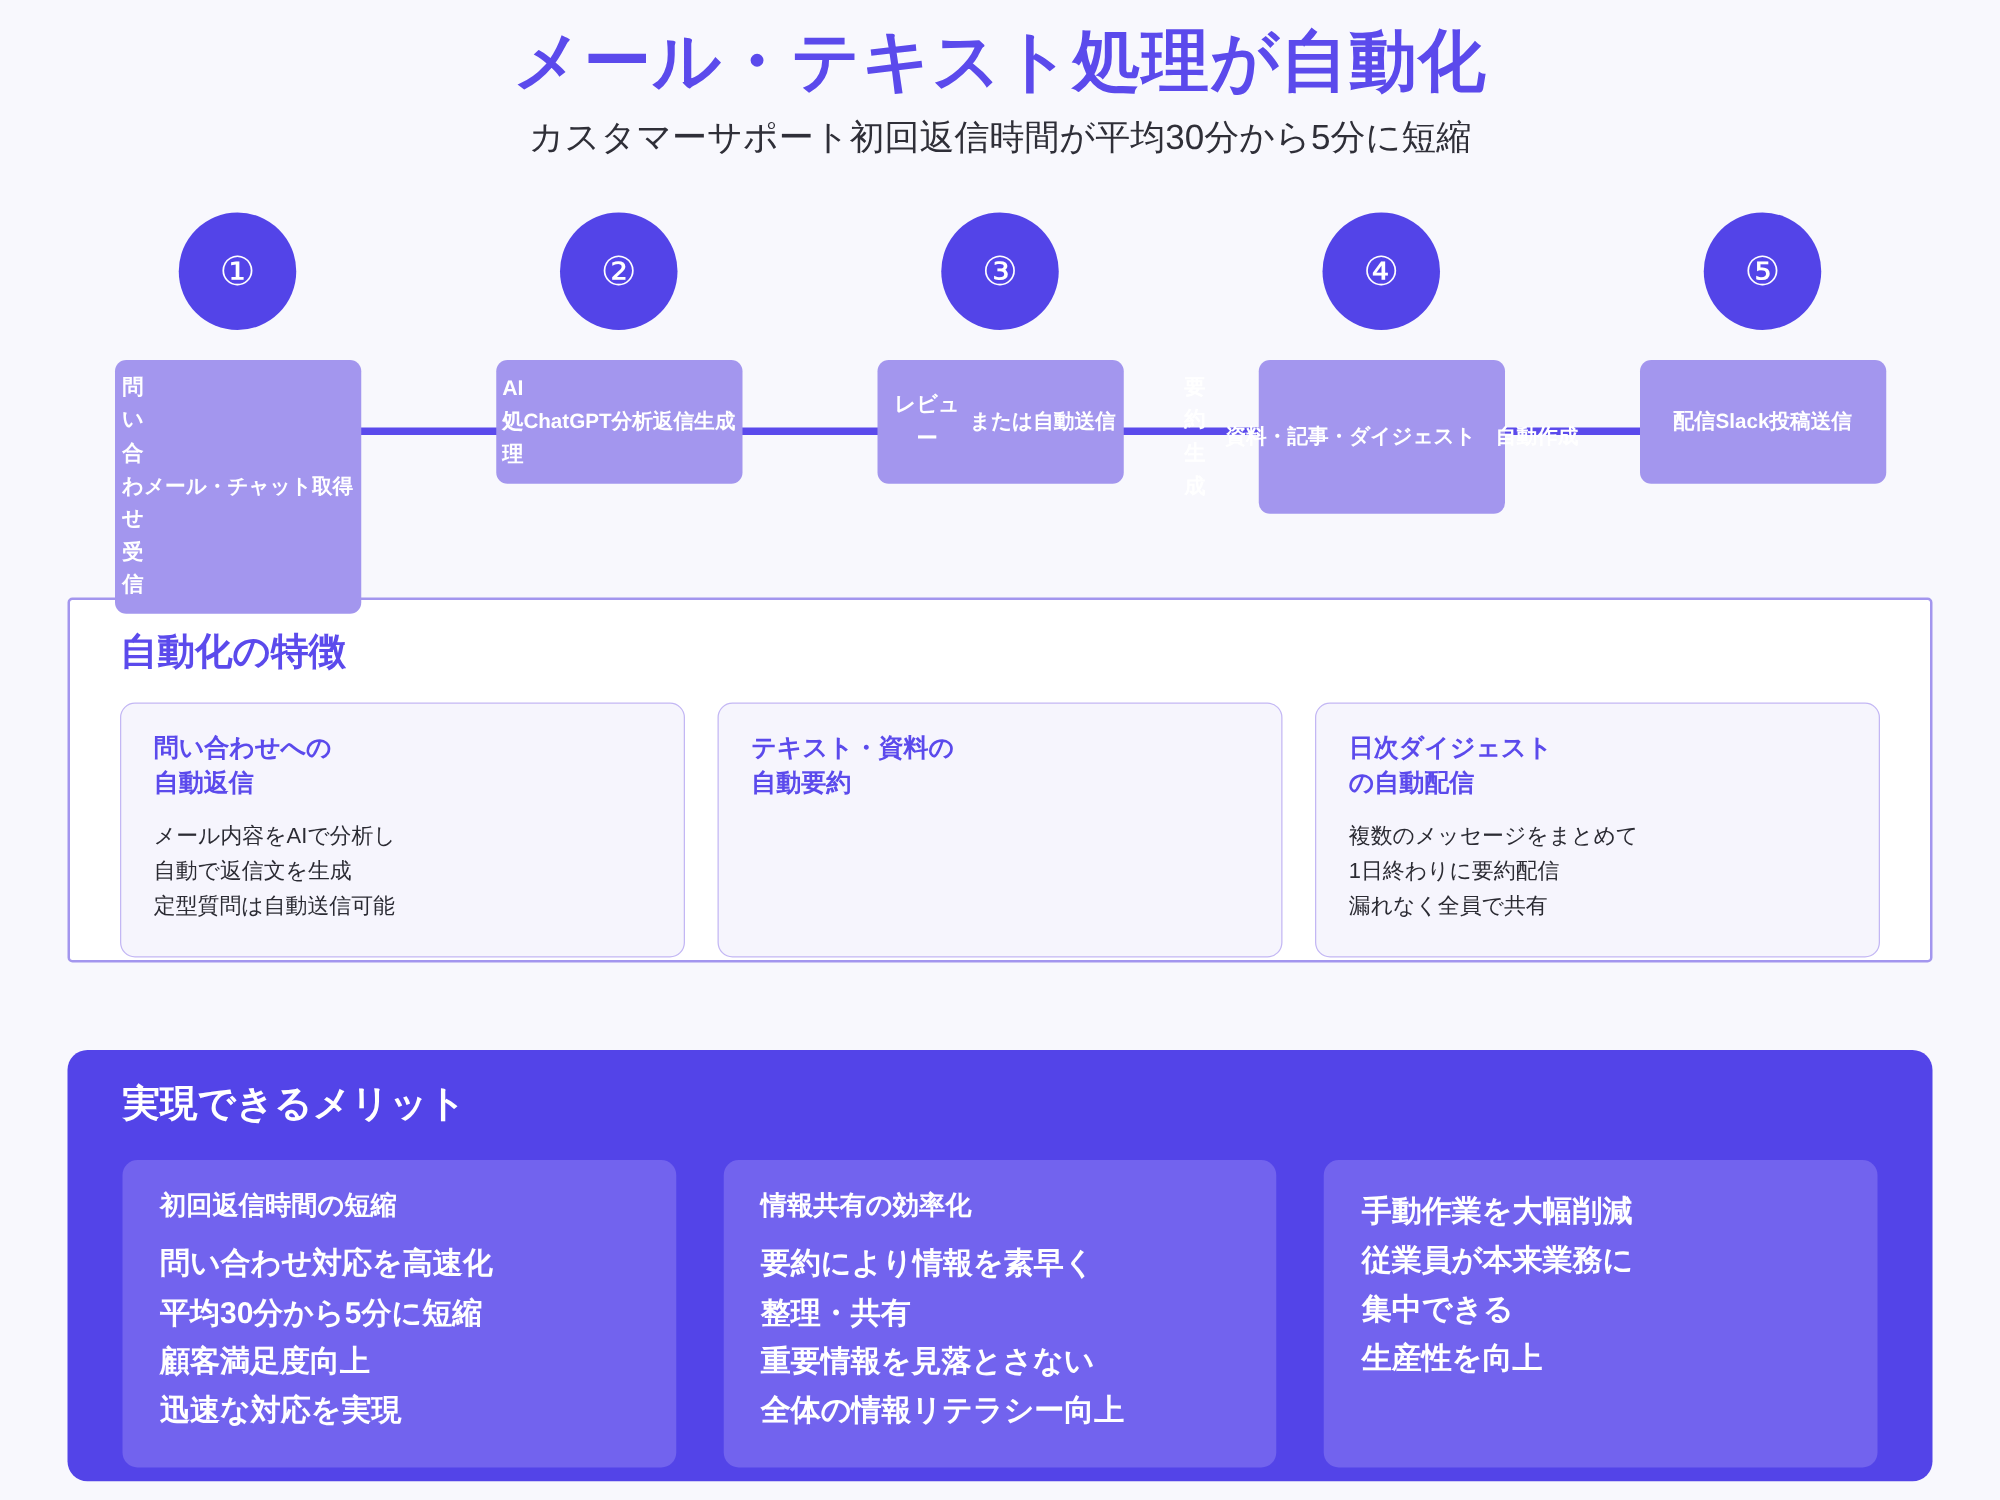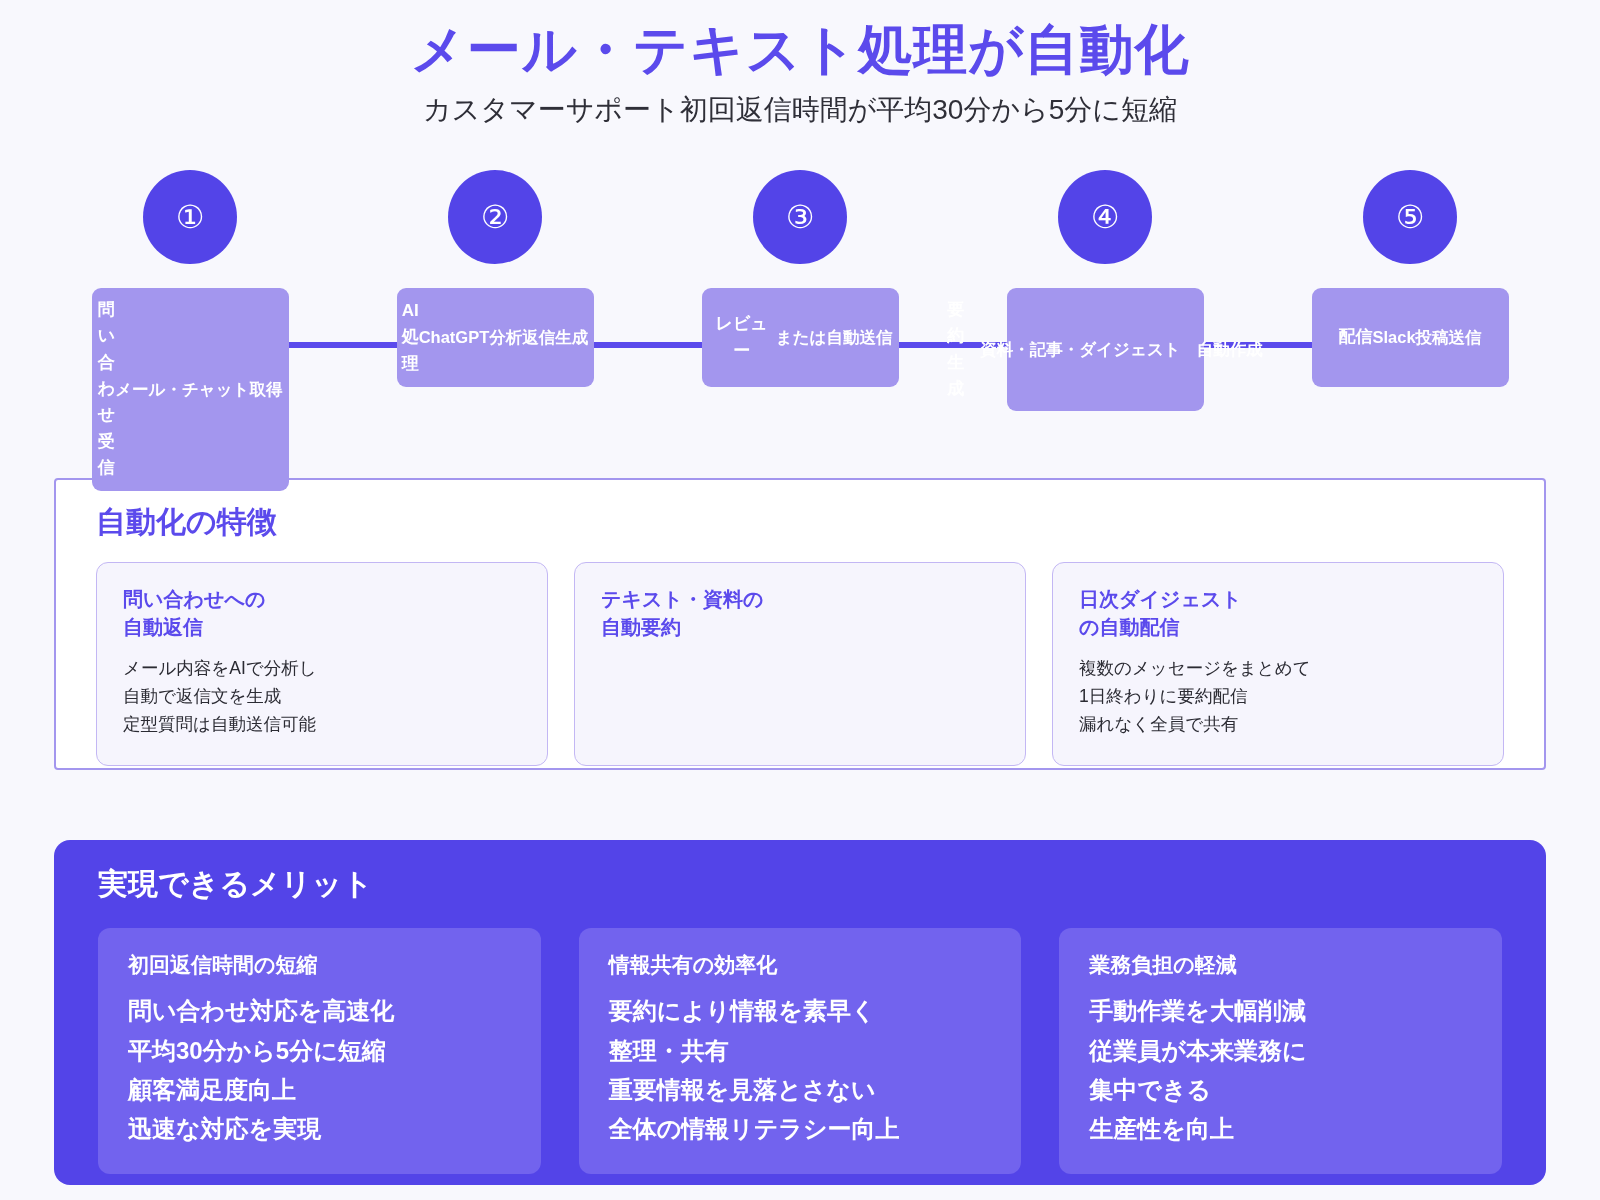--- a/index.html
+++ b/index.html
@@ -325,21 +325,20 @@
 
       <div class="merit-card">
         <div class="merit-title">情報共有の効率化</div>
         <div class="merit-body">要約により情報を素早く
 整理・共有
 重要情報を見落とさない
 全体の情報リテラシー向上</div>
       </div>
 
       <div class="merit-card">
-        <div class="merit-title">業務負担の軽減</div>
         <div class="merit-body">手動作業を大幅削減
 従業員が本来業務に
 集中できる
 生産性を向上</div>
       </div>
 
     </div>
   </div>
 
 </div>

